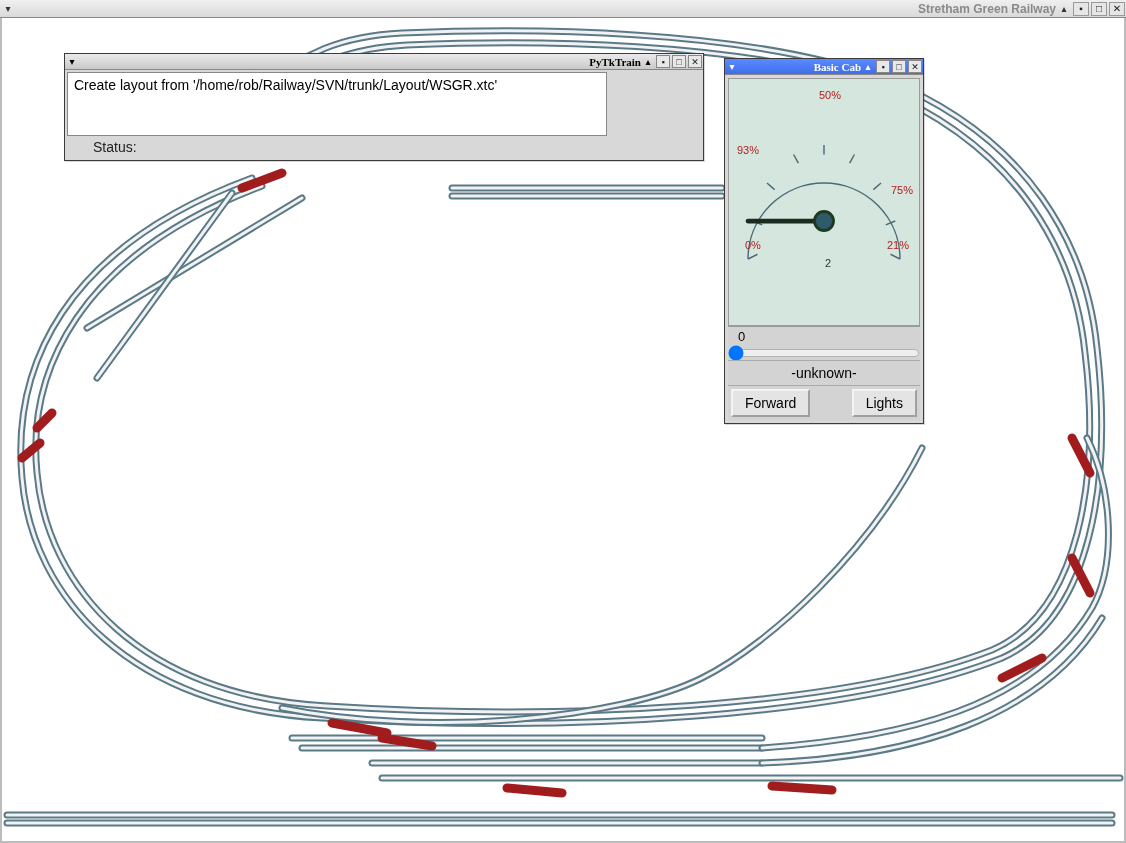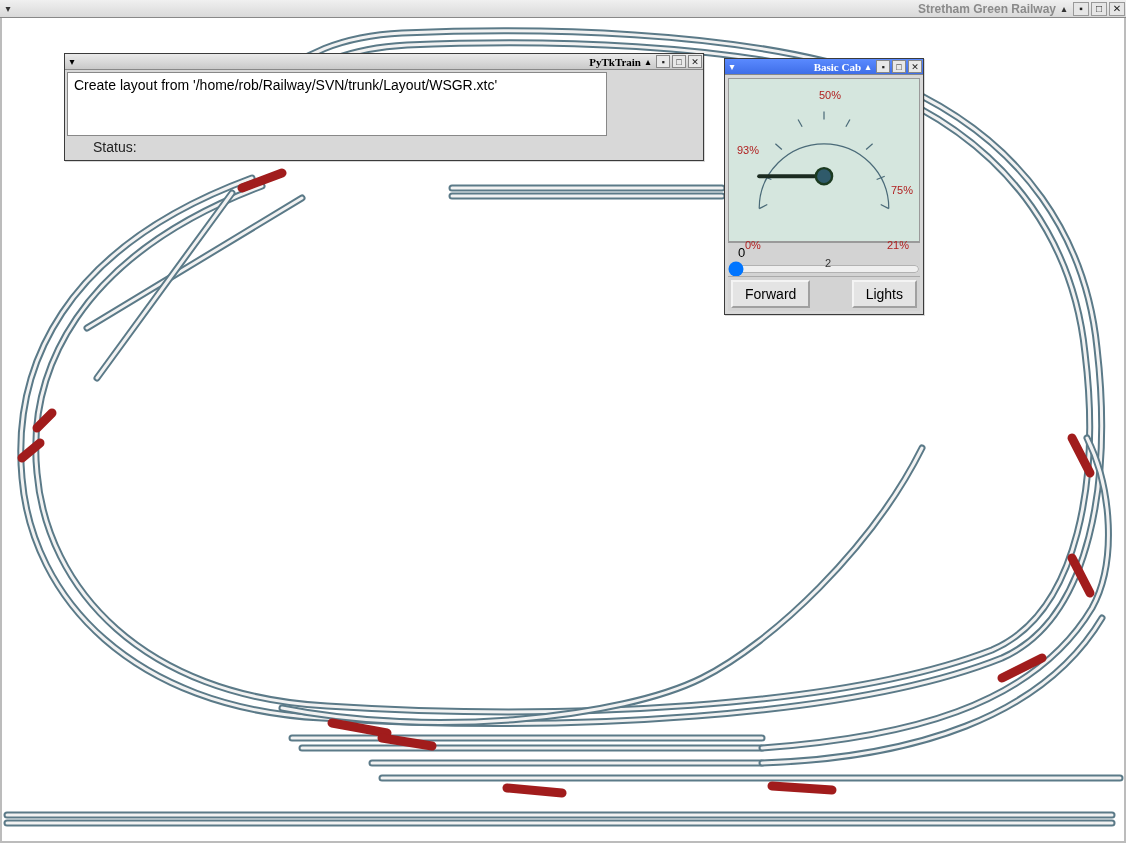--- a/index.html
+++ b/index.html
@@ -152,21 +152,21 @@
     left: 722px; top: 40px;
     width: 200px;
   }
   #cab .body {
     padding: 3px;
     display: flex; flex-direction: column;
   }
   .gauge-wrap {
     background: #d5e6de;
     border: 1px solid #9a9a9a;
-    height: 164px;
+    height: 248px;
     position: relative;
   }
   .gauge-wrap svg { position:absolute; left:0; top:0; width:100%; height:100%; }
   .gauge-label {
     position: absolute;
     font-size: 11px;
     color: #b02020;
   }
   .slider-row {
     display: flex; flex-direction: column;
@@ -339,20 +339,21 @@
         <span class="gauge-label" style="left:16px; top:160px;">0%</span>
         <span class="gauge-label" style="right:10px;top:160px;">21%</span>
         <span class="gauge-label" style="left:96px; top:178px; color:#333;">2</span>
       </div>
 
       <div class="slider-row">
         <span class="val">0</span>
         <input type="range" min="0" max="100" value="0" style="">
       </div>
 
+      <div class="loco-label">-unknown-</div>
 
       <div class="cab-buttons">
         <button>Forward</button>
         <span class="spacer"></span>
         <button>Lights</button>
       </div>
     </div>
   </div>
 
 </div>

